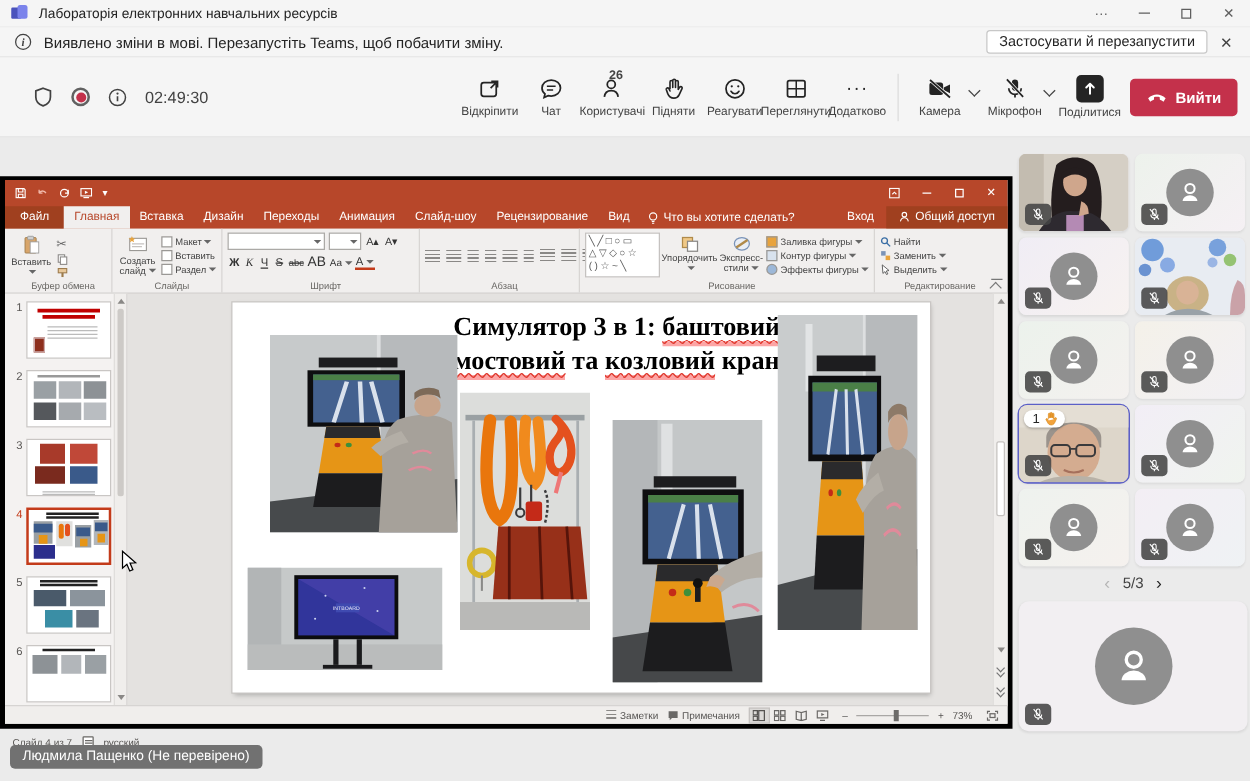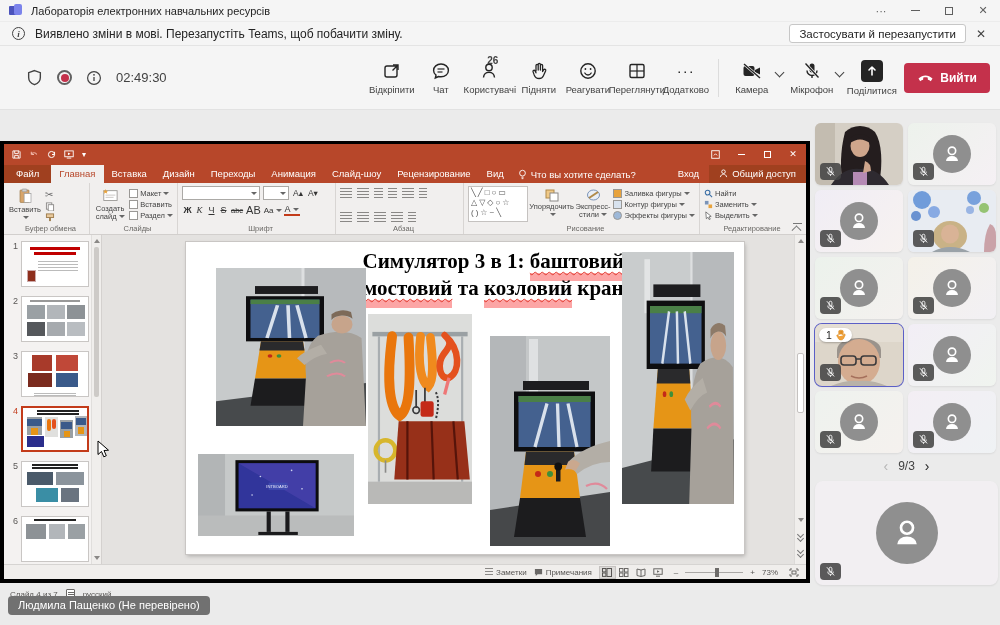--- a/index.html
+++ b/index.html
@@ -95,21 +95,21 @@
   .thumb-card.sel { border:2px solid #c33b1a; }
   .panel-scroll { position:absolute; right:0; top:0; bottom:0; width:10px; background:#f0eeec; border-left:1px solid #e0dedc; }
   .panel-scroll .thumbp { position:absolute; left:2px; right:2px; top:12px; height:150px; background:#cdcac7; border-radius:2px; }
   .arrow-up, .arrow-dn { position:absolute; left:2px; width:0; height:0; border-left:3px solid transparent; border-right:3px solid transparent; }
   .arrow-up { top:4px; border-bottom:4px solid #8a8886; }
   .arrow-dn { bottom:4px; border-top:4px solid #8a8886; }
 
   .canvas { flex:1; position:relative; overflow:hidden; }
   .slide { position:absolute; left:84px; top:7px; width:558px; height:312px; background:#fff; box-shadow:0 0 0 1px #c9c6c4, 1px 2px 4px rgba(0,0,0,.25); }
   .slide-title { position:absolute; left:160px; top:6px; width:300px; text-align:center; font-family:"Liberation Serif", serif; font-weight:bold; font-size:21px; line-height:27px; color:#000; }
-  .uw { border-bottom:8px solid #fca5a5; text-decoration:underline wavy #e0392e 1px; text-underline-offset:3px; }
+  .uw { border-bottom:4px solid #fca5a5; text-decoration:underline wavy #e0392e 1px; text-underline-offset:3px; }
   .photo { position:absolute; }
   .photo svg { width:100%; height:100%; display:block; }
 
   .canvas-scroll { width:12px; background:#f0eeec; border-left:1px solid #dcdad8; position:relative; flex:0 0 auto; }
   .canvas-scroll .thumbv { position:absolute; left:2px; right:2px; top:118px; height:60px; background:#fff; border:1px solid #c5c2c0; border-radius:2px; }
   .dbl-chev { position:absolute; left:2px; width:7px; height:5px; }
   .dbl-chev::before, .dbl-chev::after { content:""; display:block; width:4px; height:4px; border-right:1.4px solid #777; border-bottom:1.4px solid #777; transform:rotate(45deg); margin:-1px auto 0; }
 
   .ppt-status { height:15px; background:#f0eeec; border-top:1px solid #d6d4d2; display:flex; align-items:center; font-size:8px; color:#565452; flex:0 0 auto; }
   .st-left { display:flex; align-items:center; gap:8px; margin-left:6px;margin-top:44px; }
@@ -411,21 +411,21 @@
           <span class="fbtn u">Ч</span>
           <span class="fbtn s">S</span>
           <span class="fbtn s" style="font-size:7.5px;">abc</span>
           <span class="fbtn" style="font-size:11px;">АВ</span>
           <span class="fbtn dd" style="font-size:8px;">Aa</span>
           <span class="fbtn dd" style="font-size:9px; border-bottom:2px solid #c33b1a;">А</span>
         </div>
         <span class="rg-label">Шрифт</span>
       </div>
 
-      <div class="rgroup" style="width:128px; flex-direction:column; gap:5px;justify-content:space-between;">
+      <div class="rgroup" style="width:128px; flex-direction:row; gap:5px;">
         <div style="display:flex; gap:5px; align-items:center; padding-top:2px;">
           <span class="bars"></span>
           <span class="bars"></span>
           <span class="bars" style="width:9px;"></span>
           <span class="bars" style="width:9px;"></span>
           <span class="bars"></span>
           <span class="bars" style="width:8px;"></span>
         </div>
         <div style="display:flex; gap:5px; align-items:center;">
           <span class="bars"></span>
@@ -965,21 +965,21 @@
             <path d="M3.4 7.2 a3.6 3.6 0 0 0 7.2 0" fill="none" stroke="#fff" stroke-width="1.1"></path>
             <line x1="7" y1="10.8" x2="7" y2="12.6" stroke="#fff" stroke-width="1.1"></line>
             <line x1="2.4" y1="1.6" x2="11.6" y2="12" stroke="#fff" stroke-width="1.2"></line>
           </svg>
         </span>
     </div>
   </div>
 
   <div class="pager">
     <span class="pv">‹</span>
-    <span>9/3</span>
+    <span>5/3</span>
     <span class="nx">›</span>
   </div>
 
   <div class="big-tile">
     <span class="av-circle big">
         <svg width="36" height="36" viewBox="0 0 24 24">
           <circle cx="12" cy="8.5" r="4" fill="none" stroke="#fff" stroke-width="1.8"></circle>
           <path d="M5.5 19.5 a6.5 5.2 0 0 1 13 0 z" fill="#fff"></path>
         </svg>
       </span>

